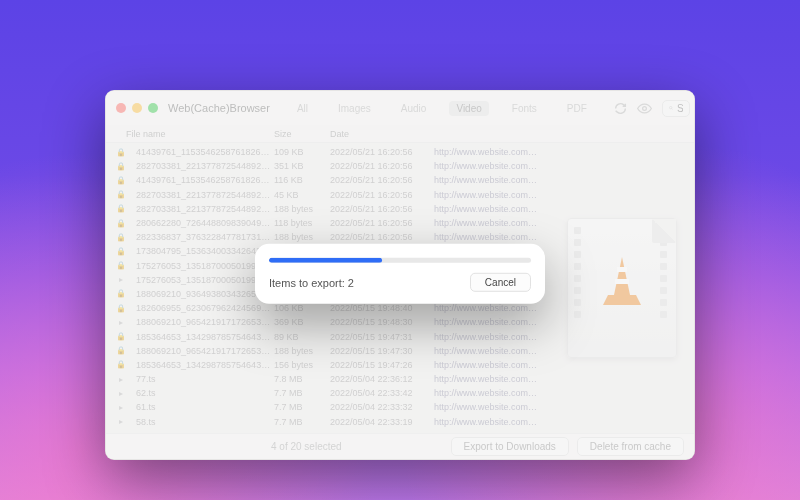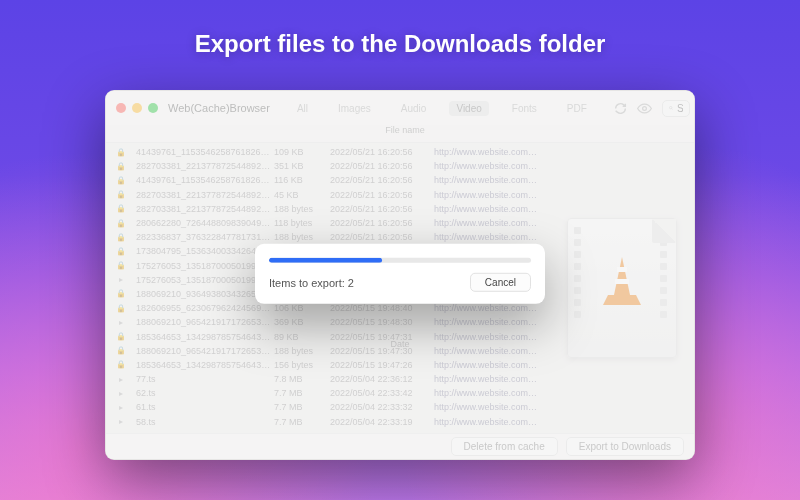--- a/index.html
+++ b/index.html
@@ -47,21 +47,20 @@
   .filter.sel { background:#e6e6e6; color:#8a8a8a; }
   .toolbar-spacer { flex:1 }
   .tbicon { width:18px; height:18px; display:flex; align-items:center; justify-content:center; color:#b6b6b6; }
   .searchwrap { display:flex; align-items:center; gap:4px; background:#fbfbfb; border:1px solid #e0e0e0; border-radius:5px; padding:2px 6px; width:100px; }
   .searchwrap input { border:none; outline:none; background:transparent; font-size:10px; width:100%; color:#999; }
 
   .headers {
     display:flex; height:18px; align-items:center; padding:0 10px;
     font-size:9px; color:#9a9a9a; border-bottom:1px solid #e9e9e9;
     background:#f7f6f5;
-    flex-direction:column;
   }
   .c-fn{flex:0 0 158px;padding-left:10px}
   .c-sz{flex:0 0 56px;padding-right:6px}
   .c-dt{flex:0 0 104px}
   .c-url{flex:1 1 auto}
 
   .body { display:flex; height:calc(100% - 34px - 18px - 26px); }
   .list { flex:1; overflow:hidden; padding-top:2px; }
   .row { display:flex; align-items:center; height:14.2px; font-size:9px; color:#9d9d9d; padding:0 10px; }
   .row .c-url{ color:#9090a6 }
@@ -98,37 +97,36 @@
     background:#fcfcfc; border:1px solid #e2e2e2; border-radius:5px;
     padding:3px 12px; font-size:10px; color:#8c8c8c;
   }
 
   
   .sheet {
     position:absolute;
     left:50%; top:50%; transform:translate(-50%,-52%);
     width:290px;
     background:#ffffff;
-    border-radius:9px;
+    border-radius:14px;
     box-shadow:0 20px 50px rgba(0,0,0,0.35);
     padding:14px 14px 12px 14px;
     z-index:5;
   }
   .progress{ height:5px; background:#e8e8e8; border-radius:3px; overflow:hidden; margin-bottom:10px }
   .progress .bar{ height:100%; background:#2f6df6; border-radius:3px }
   .sheet-row{ display:flex; align-items:center; justify-content:space-between; font-size:11px; color:#555 }
   .sheet .macbtn{ color:#444; padding:3px 14px }
 
   svg { display:block }
 </style>
 </head>
 <body>
 
 <div class="bg">
-  <div class="headline">Export files to the Downloads folder</div>
 
   <div class="window">
 
     <div class="titlebar">
       <div class="traffic">
         <div class="dot r"></div>
         <div class="dot y"></div>
         <div class="dot g"></div>
       </div>
       <div class="app-title">Web(Cache)Browser</div>
@@ -338,23 +336,24 @@
               <rect x="17" y="12" width="10" height="5" fill="#fff"></rect>
               <rect x="15" y="24" width="14" height="5" fill="#fff"></rect>
               <polygon points="8,40 36,40 41,50 3,50" fill="#f08a24"></polygon>
             </svg>
           </div>
         </div>
       </div>
     </div>
 
     <div class="footer">
+      <span class="status">4 of 20 selected</span>
       <span class="sp"></span>
+      <button class="macbtn">Export to Downloads</button>
       <button class="macbtn">Delete from cache</button>
-      <button class="macbtn">Export to Downloads</button>
     </div>
 
     <div class="overlay-dim"></div>
 
     <div class="sheet">
       <div class="progress">
         <div class="bar" id="bar" style="width: 43%;"></div>
       </div>
       <div class="sheet-row">
         <span>Items to export: 2</span>

